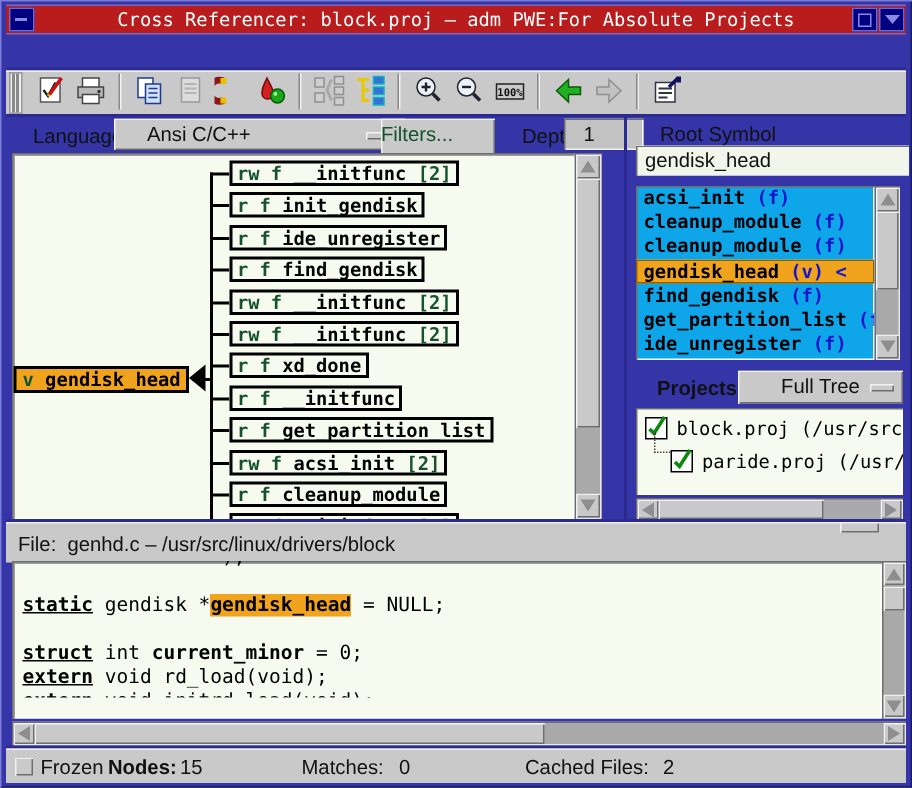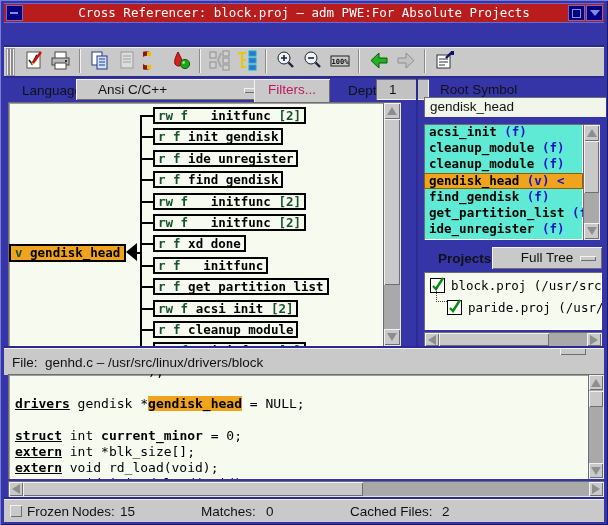--- a/index.html
+++ b/index.html
@@ -38,21 +38,21 @@
   #options-row{position:absolute;left:4px;top:78px;width:412px;height:24px;}
   .lbl{font-size:13.5px;color:#111;margin-left:10px;}
   #language-label{position:absolute;left:8px;top:5px;}
   .raised{background:#c9c9c9;box-shadow:inset 1px 1px 0 #f2f2f2, inset -1px -1px 0 #6e6e6e;}
   .sunken{box-shadow:inset 1px 1px 0 #6e6e6e, inset -1px -1px 0 #f2f2f2;}
   #language-menu{position:absolute;left:72px;top:1px;width:172px;height:21px;font-size:13.5px;
     color:#111;line-height:21px;padding-left:22px;}
   .omenu-dash{position:absolute;right:10px;top:9px;width:16px;height:5px;
     background:#c9c9c9;box-shadow:inset 1px 1px 0 #f2f2f2, inset -1px -1px 0 #6e6e6e;}
   #filters-button{position:absolute;left:250px;top:1px;width:76px;height:26px;font-size:13.5px;
-    color:#be185d;text-align:center;line-height:21px;}
+    color:#14532d;text-align:left;line-height:21px;}
   #depth-label{position:absolute;left:334px;top:5px;}
   #depth-field{position:absolute;left:372px;top:1px;width:40px;height:21px;background:#c2c2c2;
     font-size:13.5px;line-height:21px;padding-left:13px;color:#111;}
   
   #graph-area{position:absolute;left:8px;top:102px;width:375px;height:244px;background:#f7fbef;
     box-shadow:inset 1px 1px 0 #6e6e6e, inset 2px 2px 0 #9e9e9e, inset -1px -1px 0 #ffffff;overflow:hidden;}
   .gline{position:absolute;background:#000;}
   .gnode{position:absolute;border:2px solid #000;background:#f7fbef;height:13px;line-height:13px;
     padding:0 3px;font-family:"DejaVu Sans Mono",monospace;font-size:12.5px;font-weight:bold;white-space:pre;}
   .gpfx,.gsfx{color:#14532d;text-align:right;}
@@ -68,21 +68,21 @@
     box-shadow:inset 1px 1px 0 #f2f2f2, inset -1px -1px 0 #6e6e6e;display:flex;align-items:center;justify-content:center;}
   .sb-thumb{position:absolute;background:#c9c9c9;box-shadow:inset 1px 1px 0 #f2f2f2, inset -1px -1px 0 #6e6e6e;}
   .tri-up{width:0;height:0;border-left:5px solid transparent;border-right:5px solid transparent;border-bottom:8px solid #8e8e8e;}
   .tri-dn{width:0;height:0;border-left:5px solid transparent;border-right:5px solid transparent;border-top:8px solid #8e8e8e;}
   .tri-lf{width:0;height:0;border-top:5px solid transparent;border-bottom:5px solid transparent;border-right:8px solid #8e8e8e;}
   .tri-rt{width:0;height:0;border-top:5px solid transparent;border-bottom:5px solid transparent;border-left:8px solid #8e8e8e;}
   
   #root-symbol-label{position:absolute;left:430px;top:82px;}
   #root-symbol-field{position:absolute;left:424px;top:97px;width:176px;height:20px;background:#f2f6ea;
     font-size:13.5px;line-height:20px;padding-left:6px;color:#111;}
-  #root-list{position:absolute;left:424px;top:124px;width:159px;height:116px;background:#5eead4;
+  #root-list{position:absolute;left:424px;top:124px;width:159px;height:116px;background:#0ea5e9;
     box-shadow:inset 1px 1px 0 #6e6e6e, inset -1px -1px 0 #ffffff;overflow:hidden;}
   .rl-item{height:16.2px;line-height:16.2px;padding-left:5px;font-family:"DejaVu Sans Mono",monospace;
     font-size:12.5px;font-weight:bold;color:#000;white-space:pre;}
   .rl-kind,.rl-marker{color:#1414cc;}
   .rl-selected{background:#f0a41e;box-shadow:inset 0 0 0 1px #8a6300;}
   #projects-label{position:absolute;left:428px;top:251px;font-weight:bold;}
   #projects-menu{position:absolute;left:492px;top:247px;width:110px;height:22px;font-size:13.5px;
     color:#111;text-align:center;line-height:22px;}
   #projects-menu .omenu-dash{right:6px;}
   #projects-tree{position:absolute;left:424px;top:272px;width:178px;height:58px;background:#f7fbef;
@@ -345,24 +345,23 @@
   </div>
 
   <div class="navy-line" style="left:4px;top:346px;width:600px;height:2px;"></div>
   <div id="file-band">
     <div id="sash" class="raised"></div>
     <div id="file-header"><span>File:</span><span>  </span><span>genhd.c – /usr/src/linux/drivers/block</span></div>
   </div>
   <div id="code-area">
       <div class="code-line partial-top"><span class="inner"><span>                 );</span></span></div>
       <div class="code-line"></div>
-      <div class="code-line"><span class="cs-kw">drivers</span><span> gendisk *</span><span class="cs-hl">gendisk_head</span><span> = NULL;</span></div>
+      <div class="code-line"><span class="cs-kw">static</span><span> gendisk *</span><span class="cs-hl">gendisk_head</span><span> = NULL;</span></div>
       <div class="code-line"></div>
       <div class="code-line"><span class="cs-kw">struct</span><span> int </span><span class="cs-b">current_minor</span><span> = 0;</span></div>
-      <div class="code-line"><span class="cs-kw">extern</span><span> int *blk_size[];</span></div>
       <div class="code-line"><span class="cs-kw">extern</span><span> void rd_load(void);</span></div>
       <div class="code-line partial-bottom"><span class="cs-kw">extern</span><span> void initrd_load(void);</span></div>
     </div>
 
   <div class="sb" style="left:588px;top:374px;width:16px;height:105px;">
     <div class="sb-btn" style="left:1px;top:1px;width:14px;height:15px;">
         <div class="tri-up"></div>
       </div>
     <div class="sb-thumb" style="left:1px;top:17px;width:14px;height:16px;"></div>
     <div class="sb-btn" style="left:1px;top:89px;width:14px;height:15px;">
@@ -377,20 +376,20 @@
     <div class="sb-thumb" style="left:15px;top:1px;width:340px;height:14px;"></div>
     <div class="sb-btn" style="left:581px;top:1px;width:14px;height:14px;">
         <div class="tri-rt"></div>
       </div>
   </div>
 
   <div class="navy-line" style="left:4px;top:497px;width:600px;height:2px;"></div>
   <div id="statusbar">
     <div id="frozen-toggle"></div>
     <span class="st" style="left:23px;">Frozen</span>
-    <span class="st" style="left:68px;">Nodes:</span>
+    <span class="st" style="left:68px;font-weight:bold;">Nodes:</span>
     <span class="st" style="left:116px;">15</span>
     <span class="st" style="left:197px;">Matches:</span>
     <span class="st" style="left:262px;">0</span>
     <span class="st" style="left:346px;">Cached Files:</span>
     <span class="st" style="left:438px;">2</span>
   </div>
 </div>
 
 </body></html>

